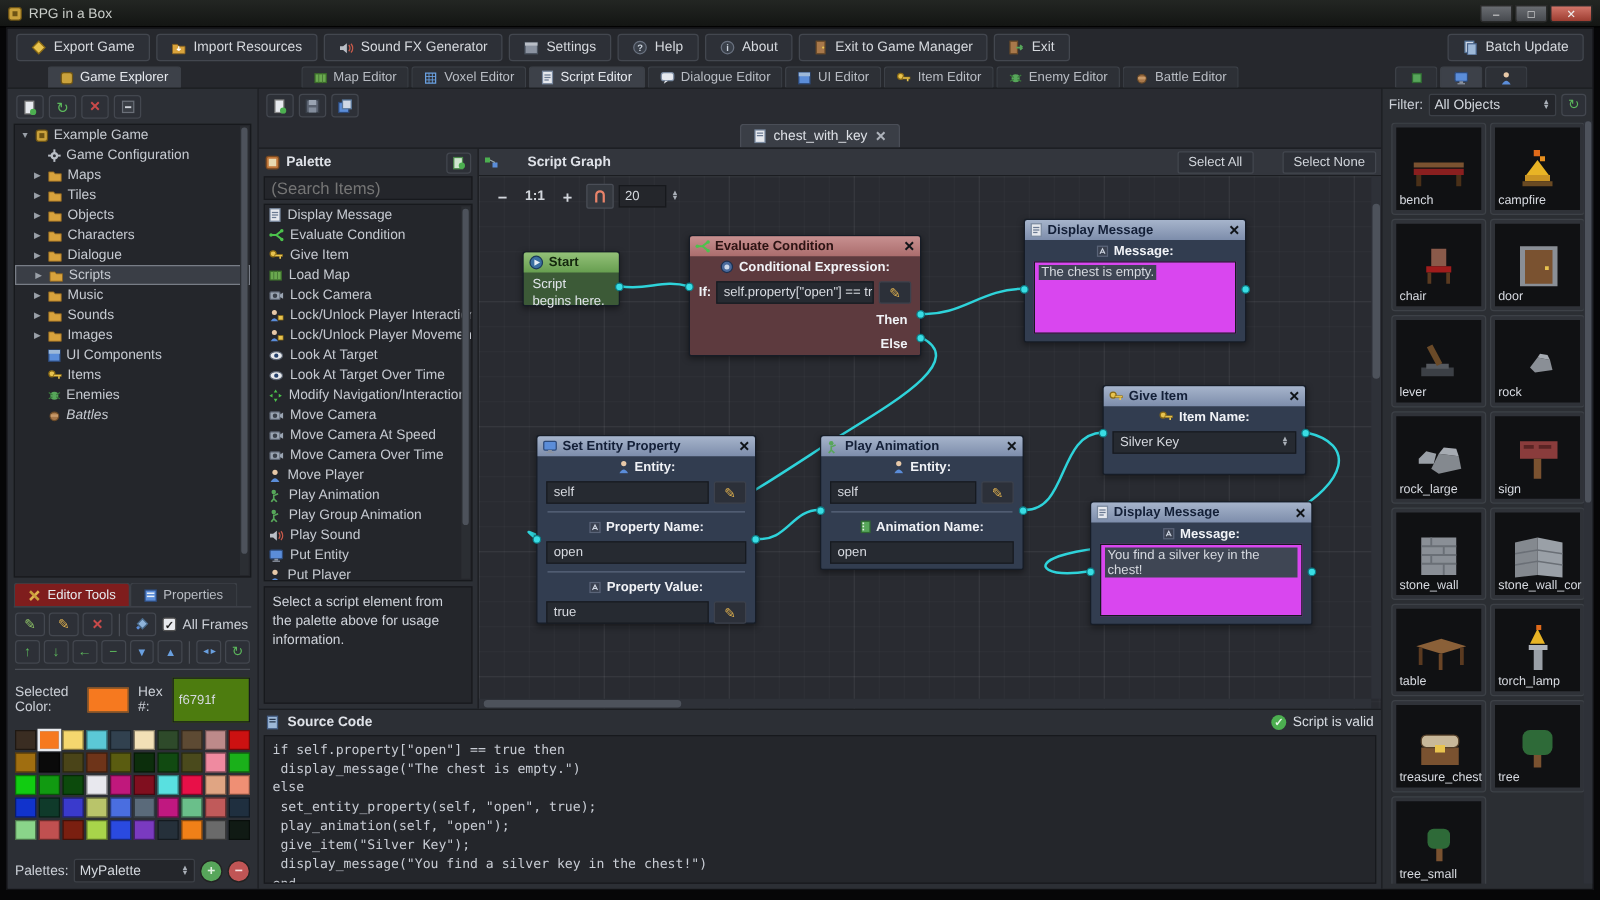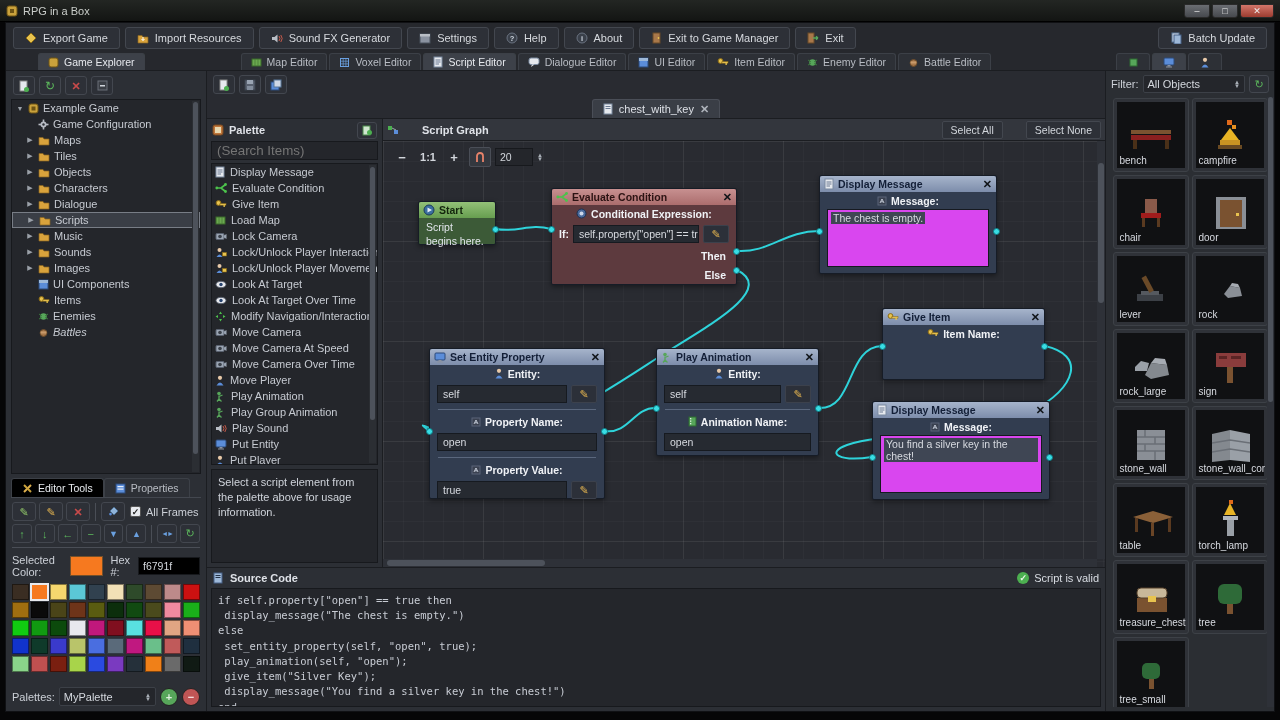--- a/index.html
+++ b/index.html
@@ -35,30 +35,30 @@
 .sq-btn{width:22px;height:19px;background:#2d3037;border:1px solid #43474f;border-radius:3px;display:flex;align-items:center;justify-content:center;font-size:11px;}
 .tree{flex:1;background:#24262b;border:1px solid #17191d;overflow:hidden;position:relative;}
 .trow{display:flex;align-items:center;height:16px;gap:4px;color:#c6cad1;padding-left:4px;white-space:nowrap;}
 .trow .arr{width:8px;font-size:7px;color:#9aa0a8;text-align:center;}
 .trow.sel{background:#3a3e46;border:1px solid #787d86;}
 .vscroll{position:absolute;right:1px;top:1px;bottom:1px;width:7px;background:#2b2e33;}
 .vscroll .thumb{position:absolute;left:1px;right:1px;background:#4d525b;border-radius:3px;}
 
 .lt-tabs{display:flex;margin-top:4px;}
 .lt-tab{display:inline-flex;align-items:center;gap:5px;padding:3px 10px;background:#2d3036;border:1px solid #3c4047;border-bottom:none;border-radius:3px 3px 0 0;font-size:10.5px;color:#b9bdc4;}
-.lt-tab.active{background:#000000;color:#e8ebef;}
+.lt-tab.active{background:#7f1d1d;color:#e8ebef;}
 .tools-box{border-top:1px solid #43474f;padding:4px 1px 2px 1px;}
 .trow2{display:flex;gap:3px;align-items:center;margin-bottom:3px;}
 .tbtn{width:24px;height:19px;background:#2d3037;border:1px solid #43474f;border-radius:3px;display:flex;align-items:center;justify-content:center;font-size:11px;}
 .vsep{width:1px;height:18px;background:#4a4e56;margin:0 2px;}
 .chk{width:11px;height:11px;background:#e8eaee;border:1px solid #555;border-radius:2px;display:flex;align-items:center;justify-content:center;color:#222;font-size:9px;font-weight:bold;}
 .hr{height:1px;background:#4a4e56;margin:4px 0 6px 0;}
 .selcolor{display:flex;align-items:center;gap:5px;margin-bottom:6px;}
 .swatch-big{width:46px;height:20px;border:1px solid #74502a;}
-.hexfield{width:62px;height:18px;background:#000000;border:1px solid #17191d;color:#d4d8de;font-size:10.5px;padding:0 4px;}
+.hexfield{width:62px;height:36px;background:#4d7c0f;border:1px solid #17191d;color:#d4d8de;font-size:10.5px;padding:0 4px;}
 .grid50{display:grid;grid-template-columns:repeat(10,17px);grid-auto-rows:16px;gap:2px;margin-bottom:7px;}
 .sw{border:1px solid rgba(0,0,0,.45);}
 .sw.sel{outline:2px solid #e8eaee;outline-offset:-1px;}
 .palrow{display:flex;align-items:center;gap:4px;margin-top:15px;}
 .dd{flex:1;height:19px;background:#24262b;border:1px solid #3c4047;border-radius:2px;display:flex;align-items:center;padding:0 4px;color:#d4d8de;}
 .dd .spin{margin-left:auto;font-size:6px;line-height:4px;color:#aab0b8;text-align:center;}
 .circbtn{width:18px;height:18px;border-radius:50%;display:flex;align-items:center;justify-content:center;font-size:11px;font-weight:bold;border:1px solid #222;}
 .circbtn.add{background:#57a65a;color:#def0de;}
 .circbtn.rem{background:#c05555;color:#f6e0e0;}
 
@@ -1171,20 +1171,26 @@
                   <div class="nrow nlabel">
                     <span class="icn">
                       <svg width="12" height="11">
                         <circle cx="3.5" cy="4" r="2.4" fill="#e8c34f" stroke="#8a6a14"></circle>
                         <rect x="5" y="4.6" width="6" height="1.6" fill="#e8c34f" stroke="#8a6a14" stroke-width="0.5"></rect>
                         <rect x="8.5" y="6" width="1.3" height="2" fill="#e8c34f"></rect>
                       </svg>
                     </span>
                     <span>Item Name:</span>
                   </div>
+                  <div class="nrow nfieldrow">
+                    <div class="nfield">
+                      <span>Silver Key</span>
+                      <span class="spin" style="margin-left:auto;font-size:6px;line-height:4px;color:#aab0b8;">▲<br>▼</span>
+                    </div>
+                  </div>
                   <div class="port" style="top: 34px; left: -4px;"></div>
                   <div class="port" style="top: 34px; right: -4px;"></div>
                 </div>
                 <div class="node blue" style="left: 489px; top: 260px; width: 178px; height: 99px;">
                   <div class="nhead">
                     <span class="icn">
                       <svg width="10" height="12">
                         <rect x="1" y="1" width="8" height="10" fill="#e6e9ee" stroke="#7a8aa0"></rect>
                         <rect x="2.5" y="3.5" width="5" height="1" fill="#6a7a92"></rect>
                         <rect x="2.5" y="5.5" width="5" height="1" fill="#6a7a92"></rect>

